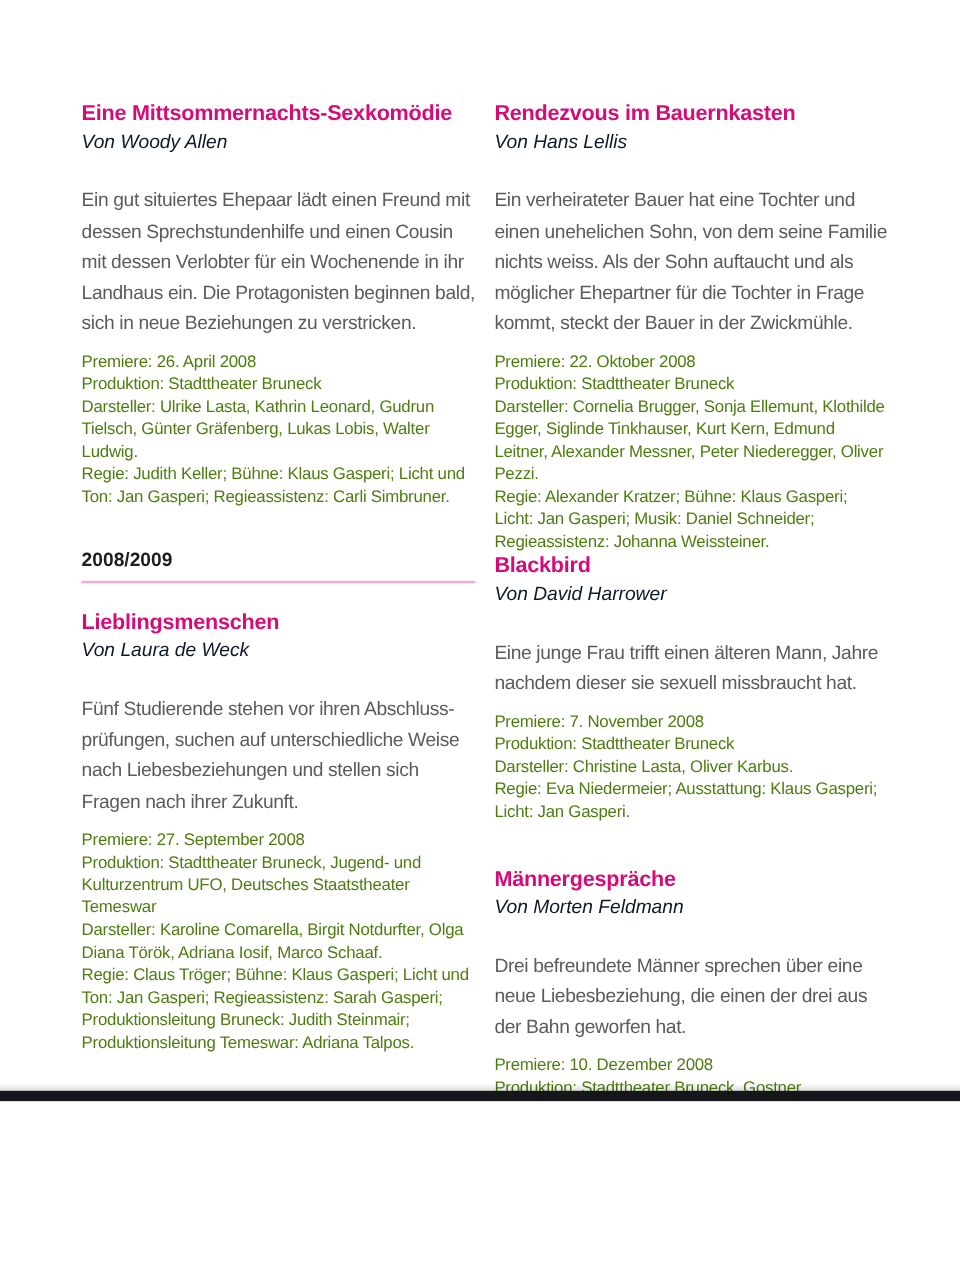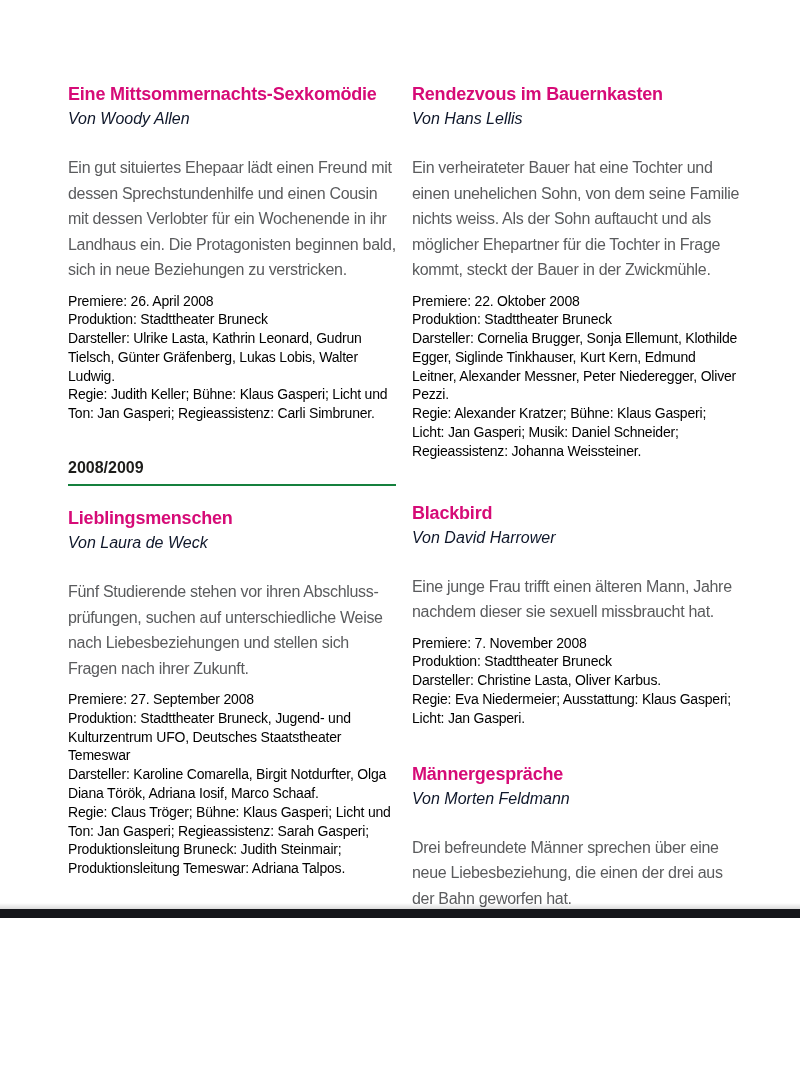--- a/index.html
+++ b/index.html
@@ -40,33 +40,33 @@
     font-size: 16px;
     line-height: 25.5px;
     letter-spacing: -0.3px;
     color: #5a5b5d;
   }
   .credits {
     margin-top: 9px;
     font-size: 14px;
     line-height: 18.8px;
     letter-spacing: -0.2px;
-    color: #000000;
+    color: #4d7c0f;
   }
   .season-heading {
     margin: 36px 0 0 0;
     font-size: 16px;
     line-height: 18px;
     font-weight: bold;
     color: #1d1d1b;
     padding-bottom: 7px;
-    border-bottom: 2px solid #15803d;
+    border-bottom: 2px solid #f9a8d4;
   }
   .after-season { margin-top: 22px; }
-  .right-block-2 { margin-top: 42px; }
+  .right-block-2 { }
   .right-block-3 { margin-top: 36px; }
 
   .page-number {
     position: absolute;
     left: 68px;
     top: 990px;
     font-size: 23px;
     font-weight: bold;
     color: #9b9c9d;
     letter-spacing: 0.5px;

